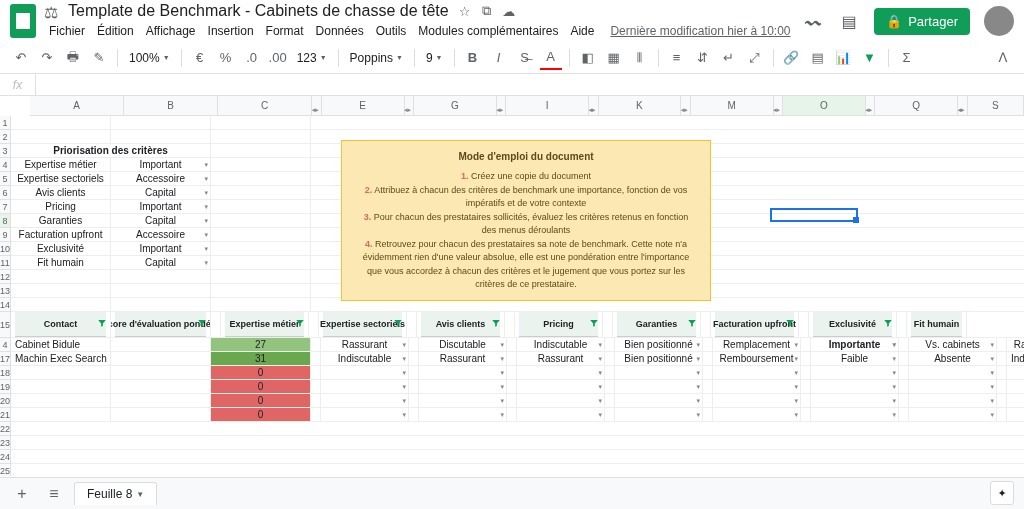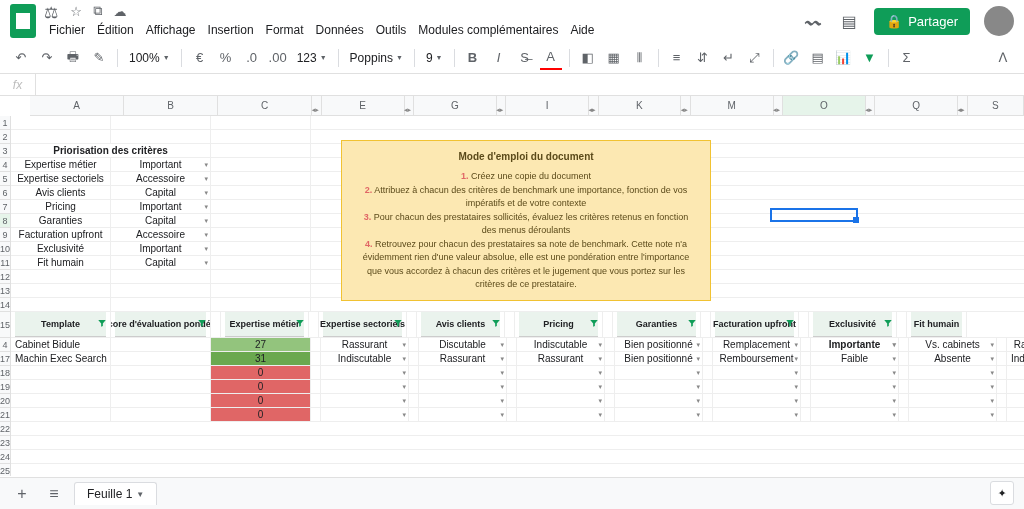--- a/index.html
+++ b/index.html
@@ -61,36 +61,38 @@
 .scales-icon{width:16px;height:16px;color:#5f6368}
 </style>
 </head>
 <body>
 
 <div class="titlebar">
   <div class="sheets-logo"></div>
   <div class="title-area">
     <div class="doc-title">
       <span class="scales-icon">⚖</span>
+      <span>Template de Benchmark - Cabinets de chasse de tête</span>
       <span class="icons">
         <span>☆</span>
         <span>⧉</span>
         <span>☁</span>
       </span>
     </div>
     <div class="menubar">
       <span>Fichier</span>
       <span>Édition</span>
       <span>Affichage</span>
       <span>Insertion</span>
       <span>Format</span>
       <span>Données</span>
       <span>Outils</span>
       <span>Modules complémentaires</span>
       <span>Aide</span>
+      <span class="last-mod">Dernière modification hier à 10:00</span>
     </div>
   </div>
   <div class="right-actions">
     <div class="ico">〰</div>
     <div class="ico">▤</div>
     <div class="share-btn">
         <span>🔒</span>
         <span>Partager</span>
       </div>
     <div class="avatar"></div>
@@ -287,21 +289,21 @@
           <div class="cell" style="width: 100px;"></div>
           <div class="cell" style="width: 100px;"></div>
         </div>
         <div class="cell-row">
           <div class="cell" style="width: 100px;"></div>
           <div class="cell" style="width: 100px;"></div>
           <div class="cell" style="width: 100px;"></div>
         </div>
         <div class="cell-row tall">
           <div class="cell" style="width: 100px;">
-            <div class="bheader">Template</div>
+            <div class="bheader">Contact</div>
             <span class="filter-ico"><svg viewBox="0 0 24 24">
                 <path d="M3 5h18l-7 8v6l-4 2v-8z"></path>
               </svg></span>
           </div>
           <div class="cell" style="width: 100px;">
             <div class="bheader">Score d'évaluation pondéré</div>
             <span class="filter-ico"><svg viewBox="0 0 24 24">
                 <path d="M3 5h18l-7 8v6l-4 2v-8z"></path>
               </svg></span>
           </div>
@@ -546,17 +548,17 @@
         <div class="cell-row"></div>
         <div class="cell-row"></div>
       </div>
   </div>
 </div>
 
 <div class="sheet-tabs">
   <div class="tab-btn">+</div>
   <div class="tab-btn">≡</div>
   <div class="sheet-tab">
-      <span>Feuille 1</span>
+      <span>Feuille 8</span>
       <span style="font-size:8px;color:#5f6368">▼</span>
     </div>
   <div class="explore">✦</div>
 </div>
 
 </body></html>

